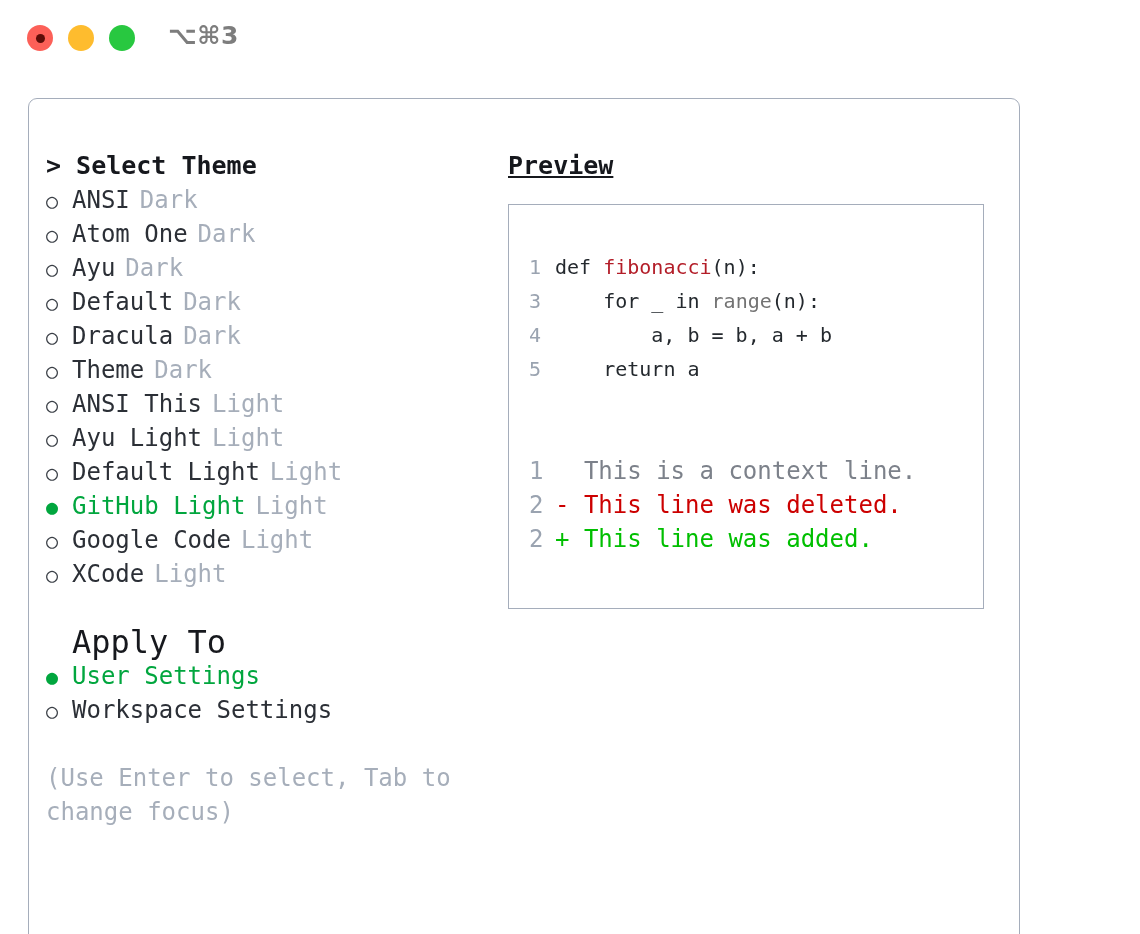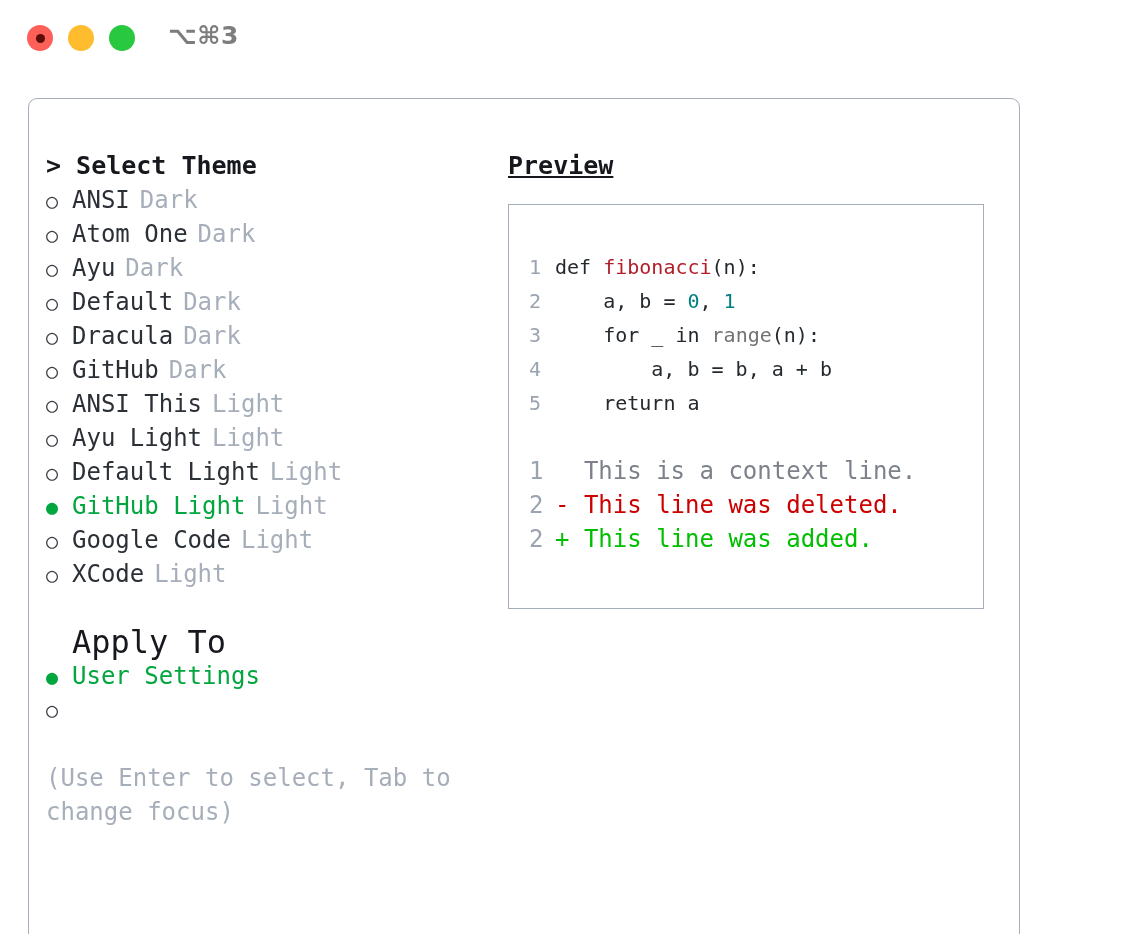--- a/index.html
+++ b/index.html
@@ -239,46 +239,45 @@
     <div class="cols">
 
       <div class="left-col">
         <div class="section-header">&gt; Select Theme</div>
         <div id="theme-list">
             <div class="opt-row"><span class="opt-marker">○</span><span class="opt-label">ANSI</span><span class="opt-kind">Dark</span></div>
             <div class="opt-row"><span class="opt-marker">○</span><span class="opt-label">Atom One</span><span class="opt-kind">Dark</span></div>
             <div class="opt-row"><span class="opt-marker">○</span><span class="opt-label">Ayu</span><span class="opt-kind">Dark</span></div>
             <div class="opt-row"><span class="opt-marker">○</span><span class="opt-label">Default</span><span class="opt-kind">Dark</span></div>
             <div class="opt-row"><span class="opt-marker">○</span><span class="opt-label">Dracula</span><span class="opt-kind">Dark</span></div>
-            <div class="opt-row"><span class="opt-marker">○</span><span class="opt-label">GitHub</span><span class="opt-kind">Dark</span></div>
+            <div class="opt-row"><span class="opt-marker">○</span><span class="opt-label">Theme</span><span class="opt-kind">Dark</span></div>
             <div class="opt-row"><span class="opt-marker">○</span><span class="opt-label">ANSI This</span><span class="opt-kind">Light</span></div>
             <div class="opt-row"><span class="opt-marker">○</span><span class="opt-label">Ayu Light</span><span class="opt-kind">Light</span></div>
             <div class="opt-row"><span class="opt-marker">○</span><span class="opt-label">Default Light</span><span class="opt-kind">Light</span></div>
             <div class="opt-row selected"><span class="opt-marker">●</span><span class="opt-label">GitHub Light</span><span class="opt-kind">Light</span></div>
             <div class="opt-row"><span class="opt-marker">○</span><span class="opt-label">Google Code</span><span class="opt-kind">Light</span></div>
             <div class="opt-row"><span class="opt-marker">○</span><span class="opt-label">XCode</span><span class="opt-kind">Light</span></div>
           </div>
 
         <div class="subsection">
           <div class="subsection-title">Apply To</div>
           <div id="apply-list">
               <div class="opt-row selected"><span class="opt-marker">●</span><span class="opt-label">User Settings</span></div>
-              <div class="opt-row"><span class="opt-marker">○</span></div>
+              <div class="opt-row"><span class="opt-marker">○</span><span class="opt-label">Workspace Settings</span></div>
             </div>
         </div>
 
         <div class="hint">(Use Enter to select, Tab to change focus)</div>
       </div>
 
       <div class="right-col">
         <div class="preview-title">Preview</div>
         <div class="preview-box">
           <div class="code-area" id="code-area">
               <div class="code-line"><span class="ln">1</span><span>def </span><span class="tok-fn">fibonacci</span><span>(n):</span></div>
-              <div class="code-line"><span class="ln">2</span>    <span>a, b = </span><span class="tok-num">0</span><span>, </span><span class="tok-num">1</span></div>
               <div class="code-line"><span class="ln">3</span>    <span>for _ in </span><span class="tok-bi">range</span><span>(n):</span></div>
               <div class="code-line"><span class="ln">4</span>        <span>a, b = b, a + b</span></div>
               <div class="code-line"><span class="ln">5</span>    <span>return a</span></div>
             </div>
           <div class="diff-area" id="diff-area">
               <div class="diff-line diff-ctx"><span class="ln">1</span><span>  </span><span>This is a context line.</span></div>
               <div class="diff-line diff-del"><span class="ln">2</span><span>- </span><span>This line was deleted.</span></div>
               <div class="diff-line diff-add"><span class="ln">2</span><span>+ </span><span>This line was added.</span></div>
             </div>
         </div>

